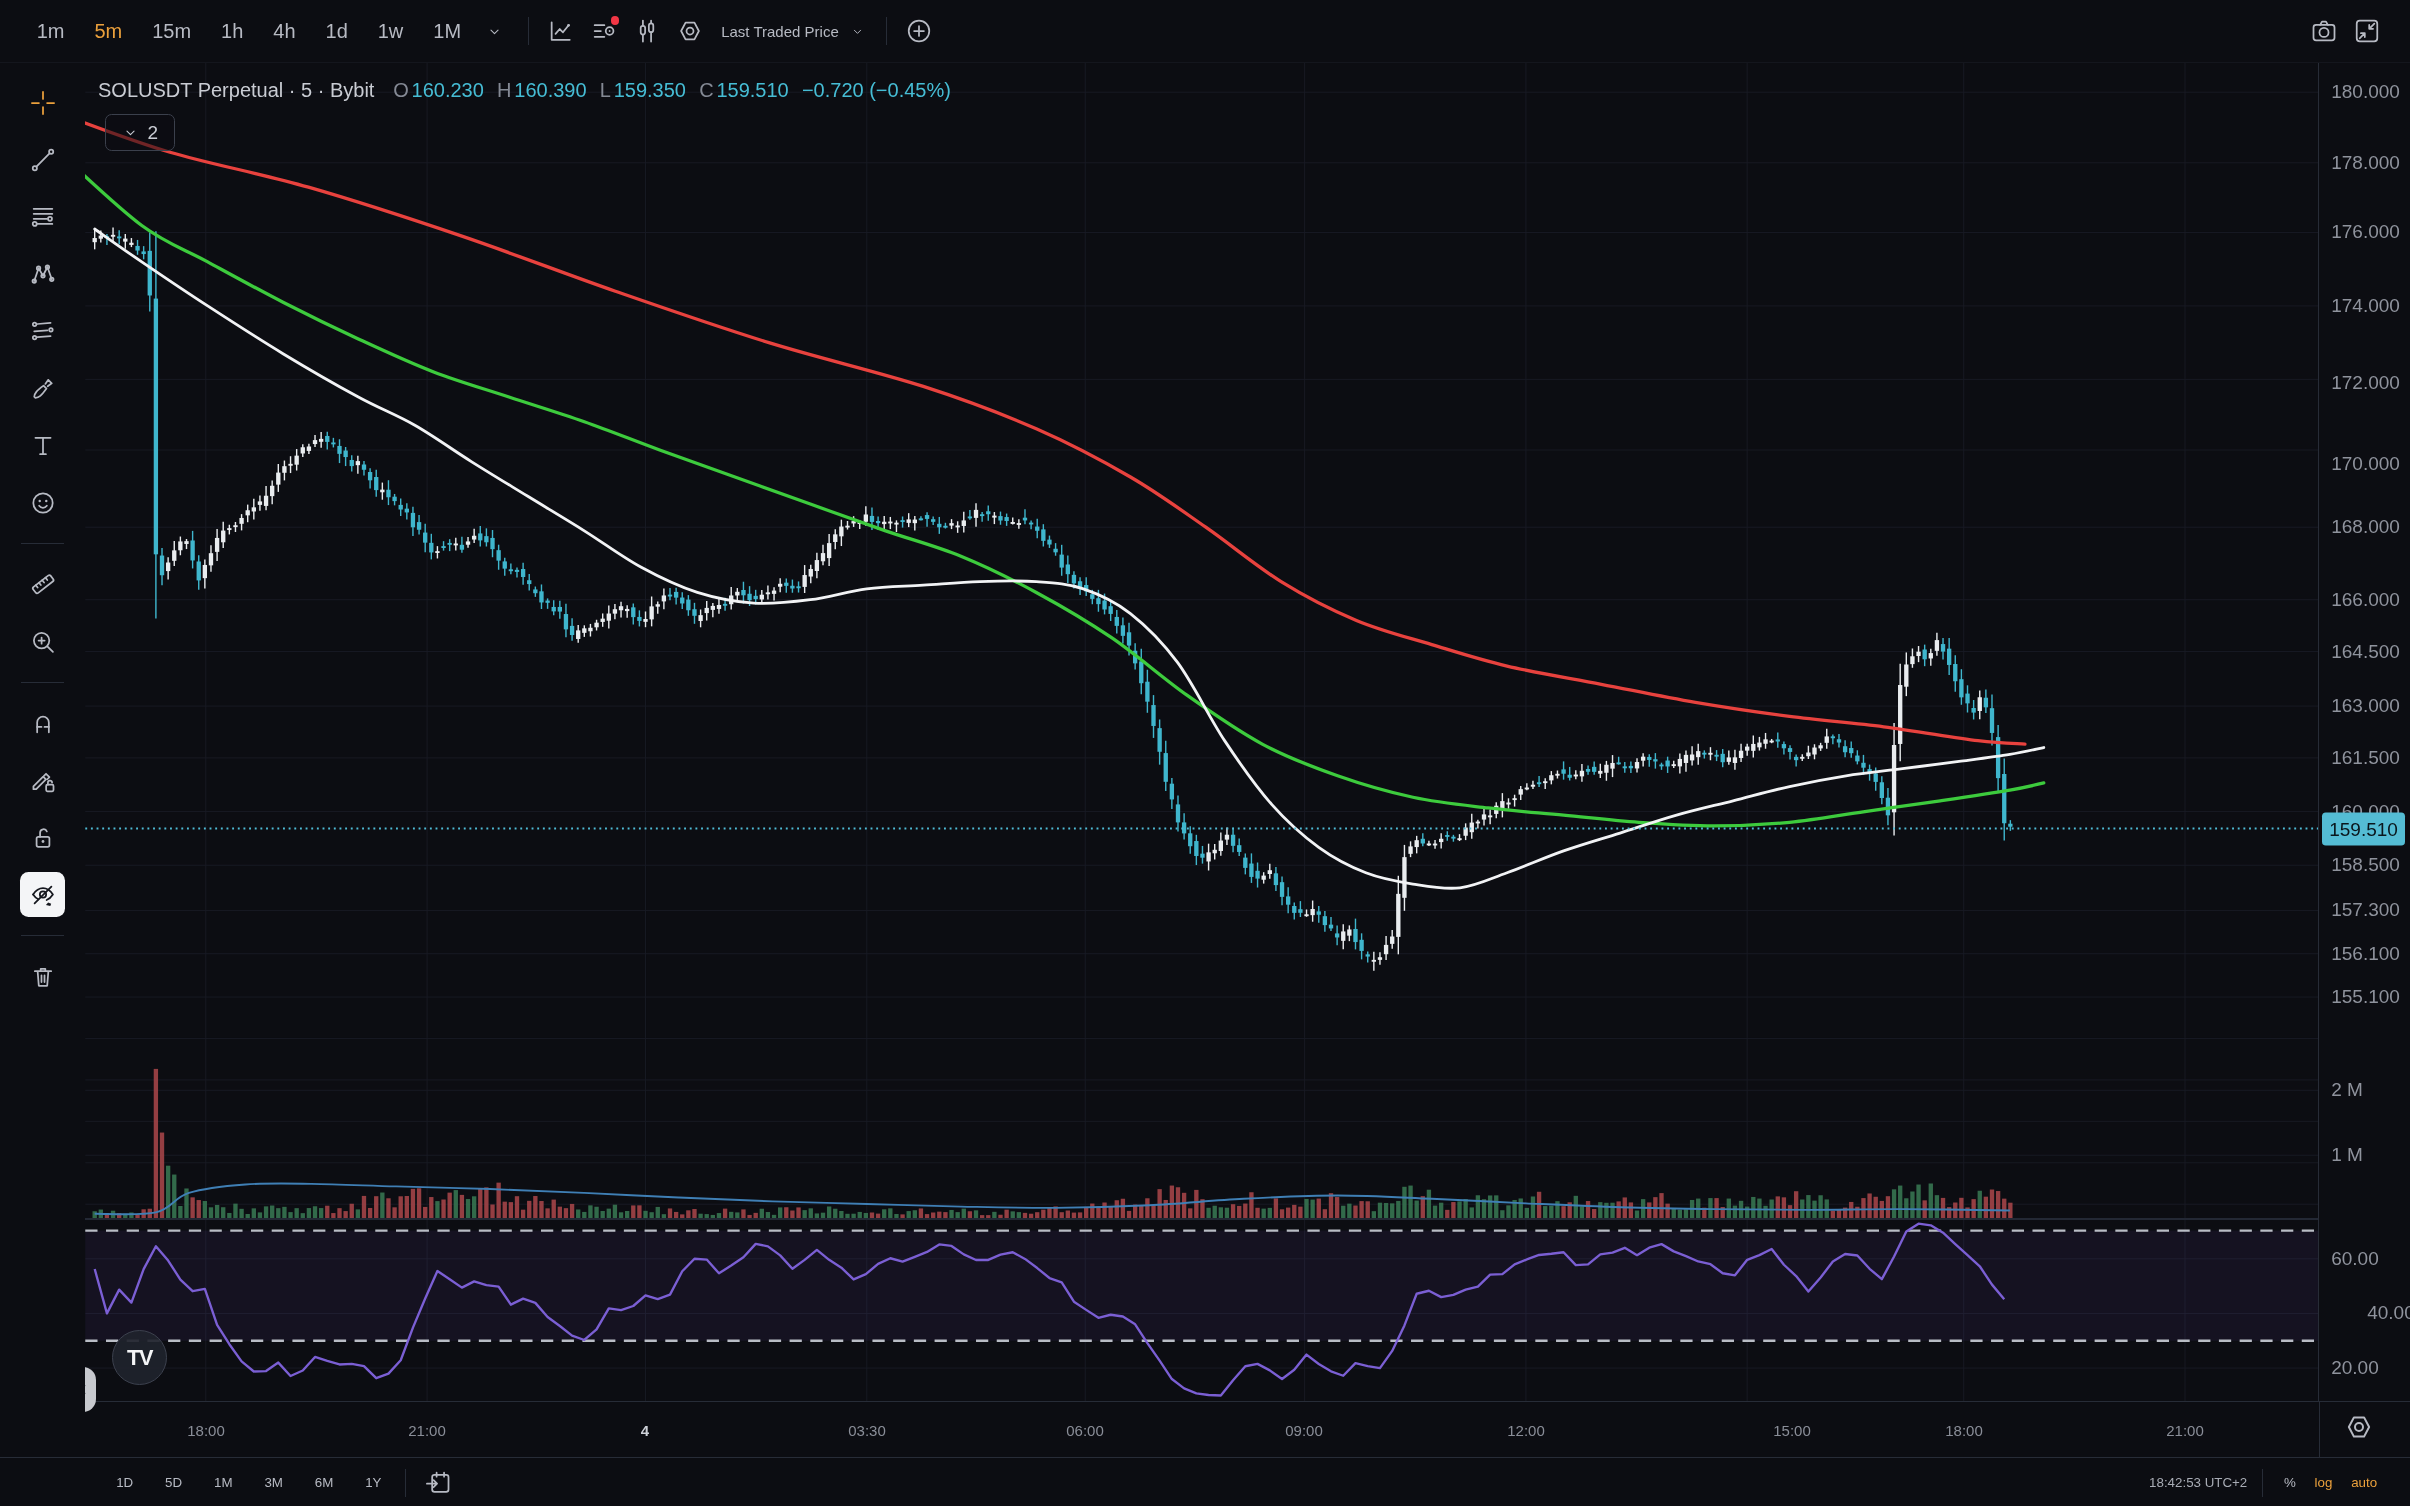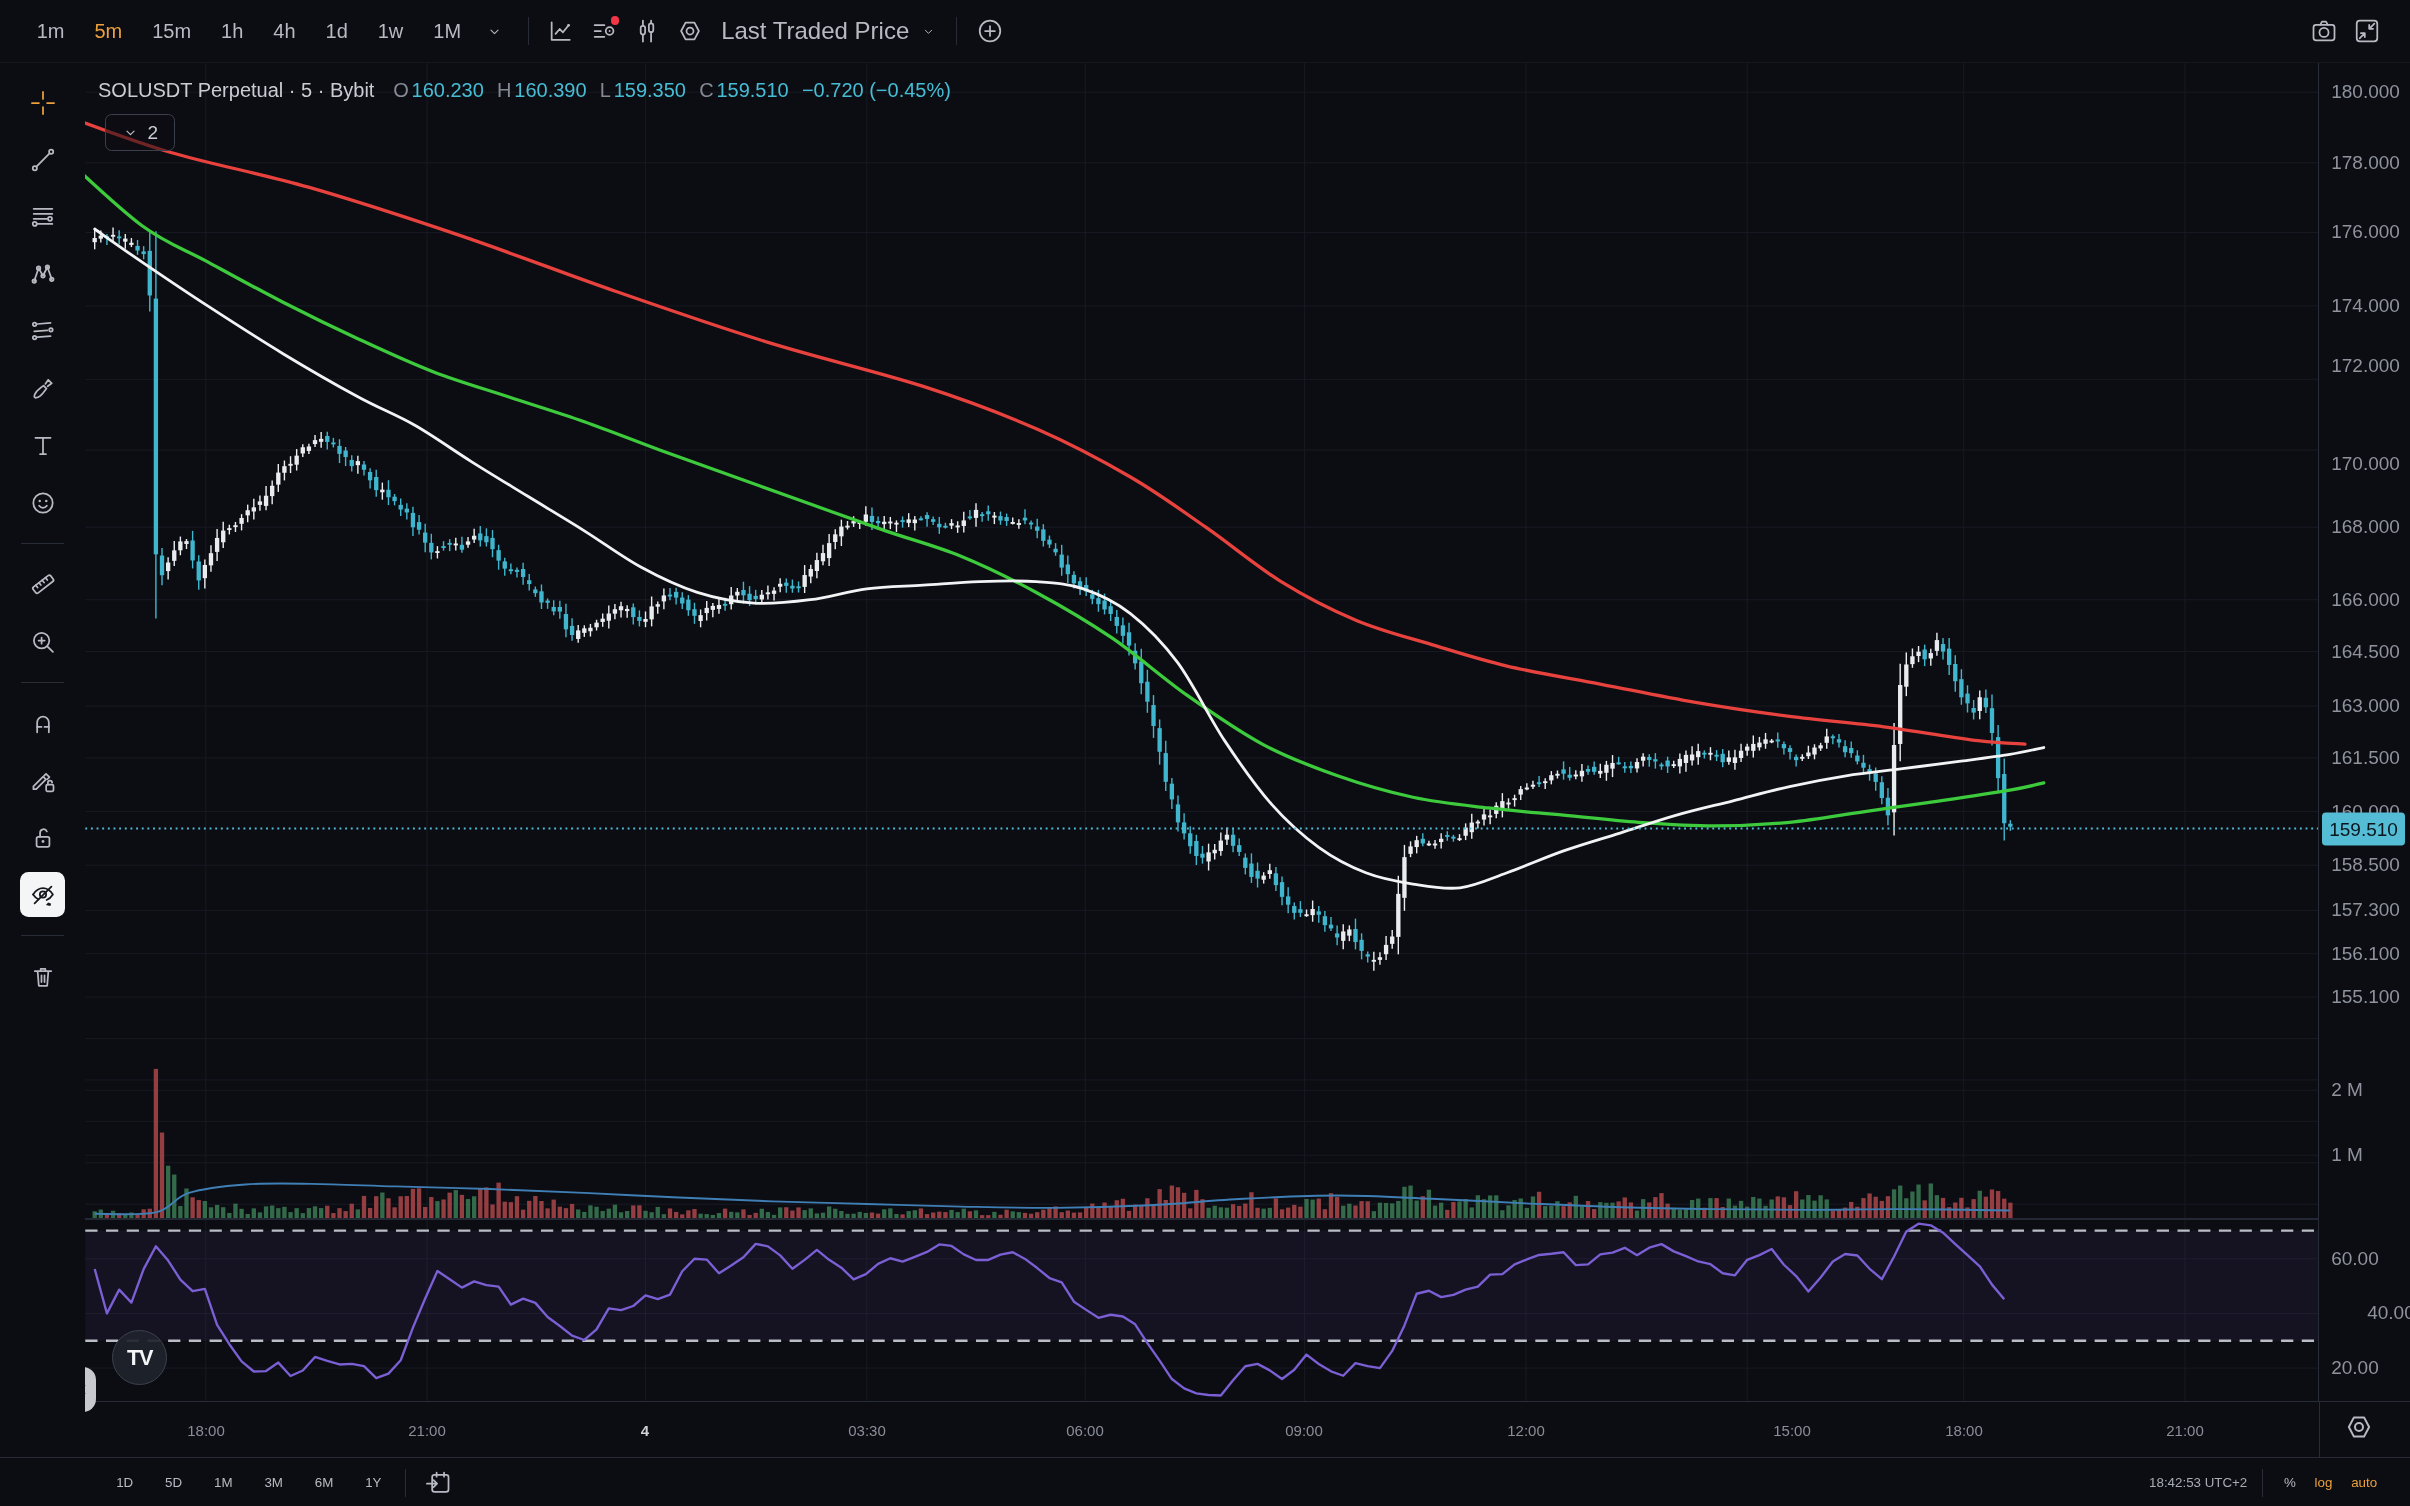--- a/index.html
+++ b/index.html
@@ -9,21 +9,21 @@
   button{background:none;border:none;color:inherit;font-family:inherit;cursor:pointer}
 
   
   .top-toolbar{position:absolute;top:0;left:0;right:0;height:63px;display:flex;align-items:center;
     padding:0 22.6px 0 24.5px;background:#0c0d12;border-bottom:0.9px solid #14161d;z-index:6}
   .tf-group{display:flex;align-items:center;gap:5.6px}
   .tf{font-size:20px;color:#b7bac3;padding:7.5px 12.2px;border-radius:6.6px}
   .tf.active{color:#eba03c}
   .icon-btn{width:43px;height:43px;display:flex;align-items:center;justify-content:center;border-radius:6.6px;color:#b7bac3;position:relative}
   .vsep{width:0.9px;height:28px;background:#272c37;margin:0 11.3px}
-  .price-source{display:flex;align-items:center;gap:11.3px;font-size:24px;color:#b7bac3;padding:7.5px 9.4px;border-radius:6.6px}
+  .price-source{display:flex;align-items:center;gap:11.3px;font-size:15px;color:#b7bac3;padding:7.5px 9.4px;border-radius:6.6px}
   .caret-sm{color:#b7bac3;display:flex}
   .spacer{flex:1}
   .badge-dot{position:absolute;top:6.6px;right:6.6px;width:8.5px;height:8.5px;border-radius:50%;background:#f23645}
 
   
   .left-toolbar{position:absolute;top:63px;left:0;width:85px;bottom:50px;display:flex;flex-direction:column;
     align-items:center;padding-top:17px;z-index:5;background:#0c0d12}
   .tool{width:45px;height:45px;display:flex;align-items:center;justify-content:center;border-radius:8.5px;
     color:#b7bac3;margin-bottom:12.2px}
   .tool.active-orange{color:#eba03c}
@@ -1327,21 +1327,21 @@
       </svg>
     </span>
   <span>2</span>
 </button>
 
 <div class="price-axis" id="price-axis">
     <div class="plabel" style="top: 29px;">180.000</div>
     <div class="plabel" style="top: 100px;">178.000</div>
     <div class="plabel" style="top: 169px;">176.000</div>
     <div class="plabel" style="top: 243px;">174.000</div>
-    <div class="plabel" style="top: 303px;">172.000</div>
+    <div class="plabel" style="top: 320px;">172.000</div>
     <div class="plabel" style="top: 401px;">170.000</div>
     <div class="plabel" style="top: 464px;">168.000</div>
     <div class="plabel" style="top: 537px;">166.000</div>
     <div class="plabel" style="top: 589px;">164.500</div>
     <div class="plabel" style="top: 643px;">163.000</div>
     <div class="plabel" style="top: 695px;">161.500</div>
     <div class="plabel" style="top: 749px;">160.000</div>
     <div class="plabel" style="top: 802px;">158.500</div>
     <div class="plabel" style="top: 847px;">157.300</div>
     <div class="plabel" style="top: 891px;">156.100</div>

